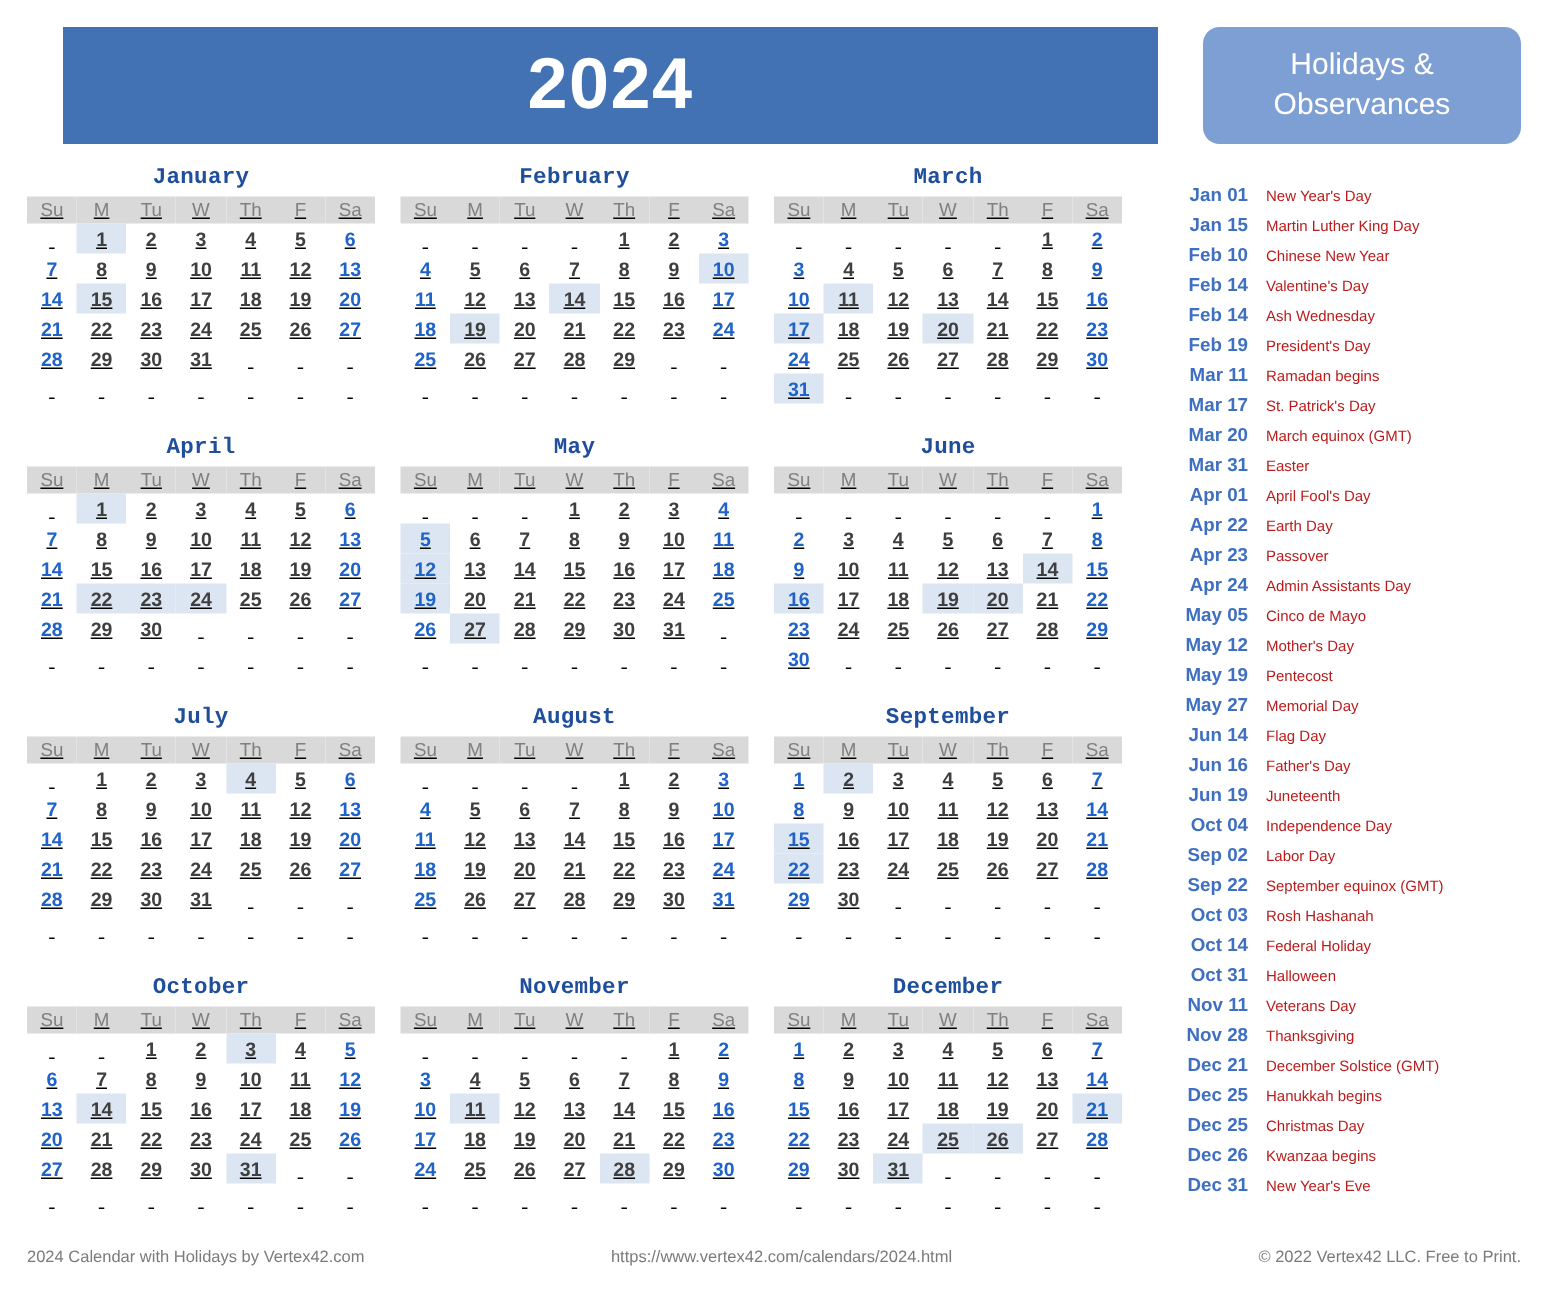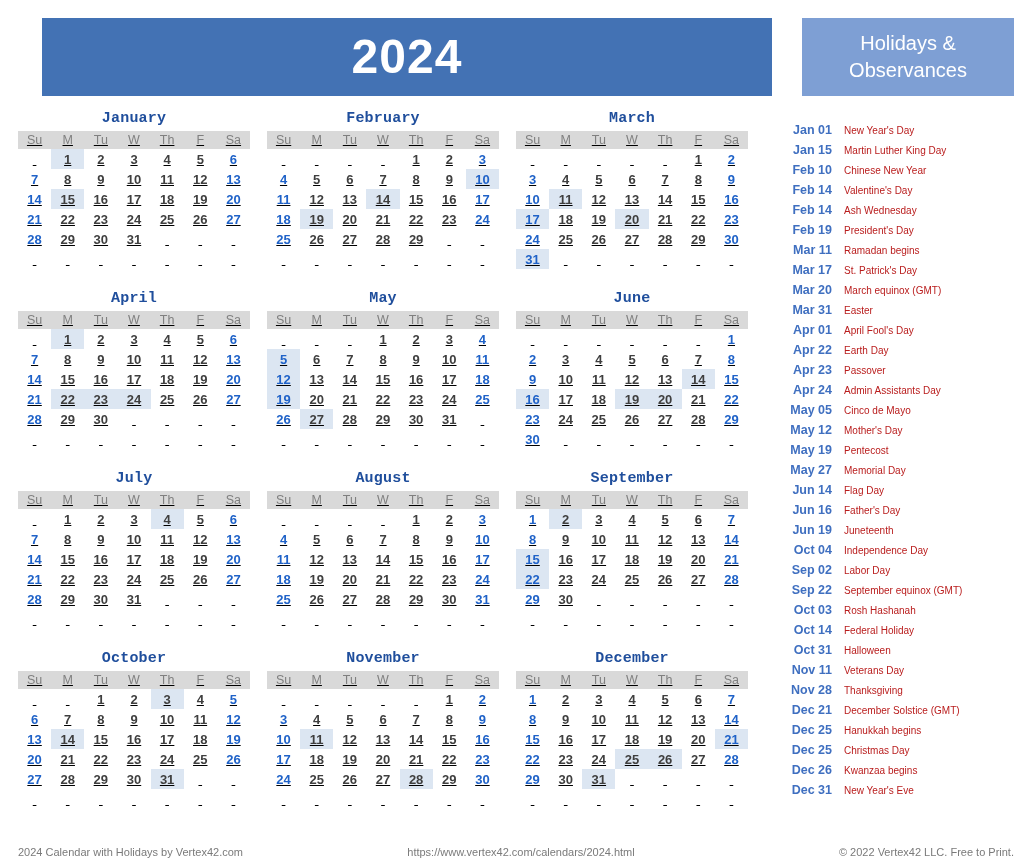--- a/index.html
+++ b/index.html
@@ -37,20 +37,21 @@
     line-height: 1;
   }
   .holiday-banner {
     flex: 1 1 auto;
     background: #7e9fd4;
     display: flex;
     flex-direction: column;
     align-items: center;
     justify-content: center;
     text-align: center;
+    border-radius: 11px;
   }
   .holiday-banner .hb-line {
     color: #ffffff;
     font-size: 20px;
     line-height: 1.35;
   }
 
   
   .body-row {
     display: flex;
@@ -129,21 +130,21 @@
     color: #b91c1c;
     font-size: 10px;
     white-space: nowrap;
   }
 
   
   .footer {
     position: absolute;
     left: 18px;
     right: 18px;
-    bottom: 10px;
+    bottom: 24px;
     display: flex;
     align-items: center;
     font-size: 11px;
     color: #7a7a7a;
   }
   .footer .f-left   { flex: 0 0 330px; text-align: left; }
   .footer .f-center { flex: 1 1 auto;  text-align: center; padding-right: 70px; }
   .footer .f-right  { flex: 0 0 250px; text-align: right; }
 </style>
 </head>

